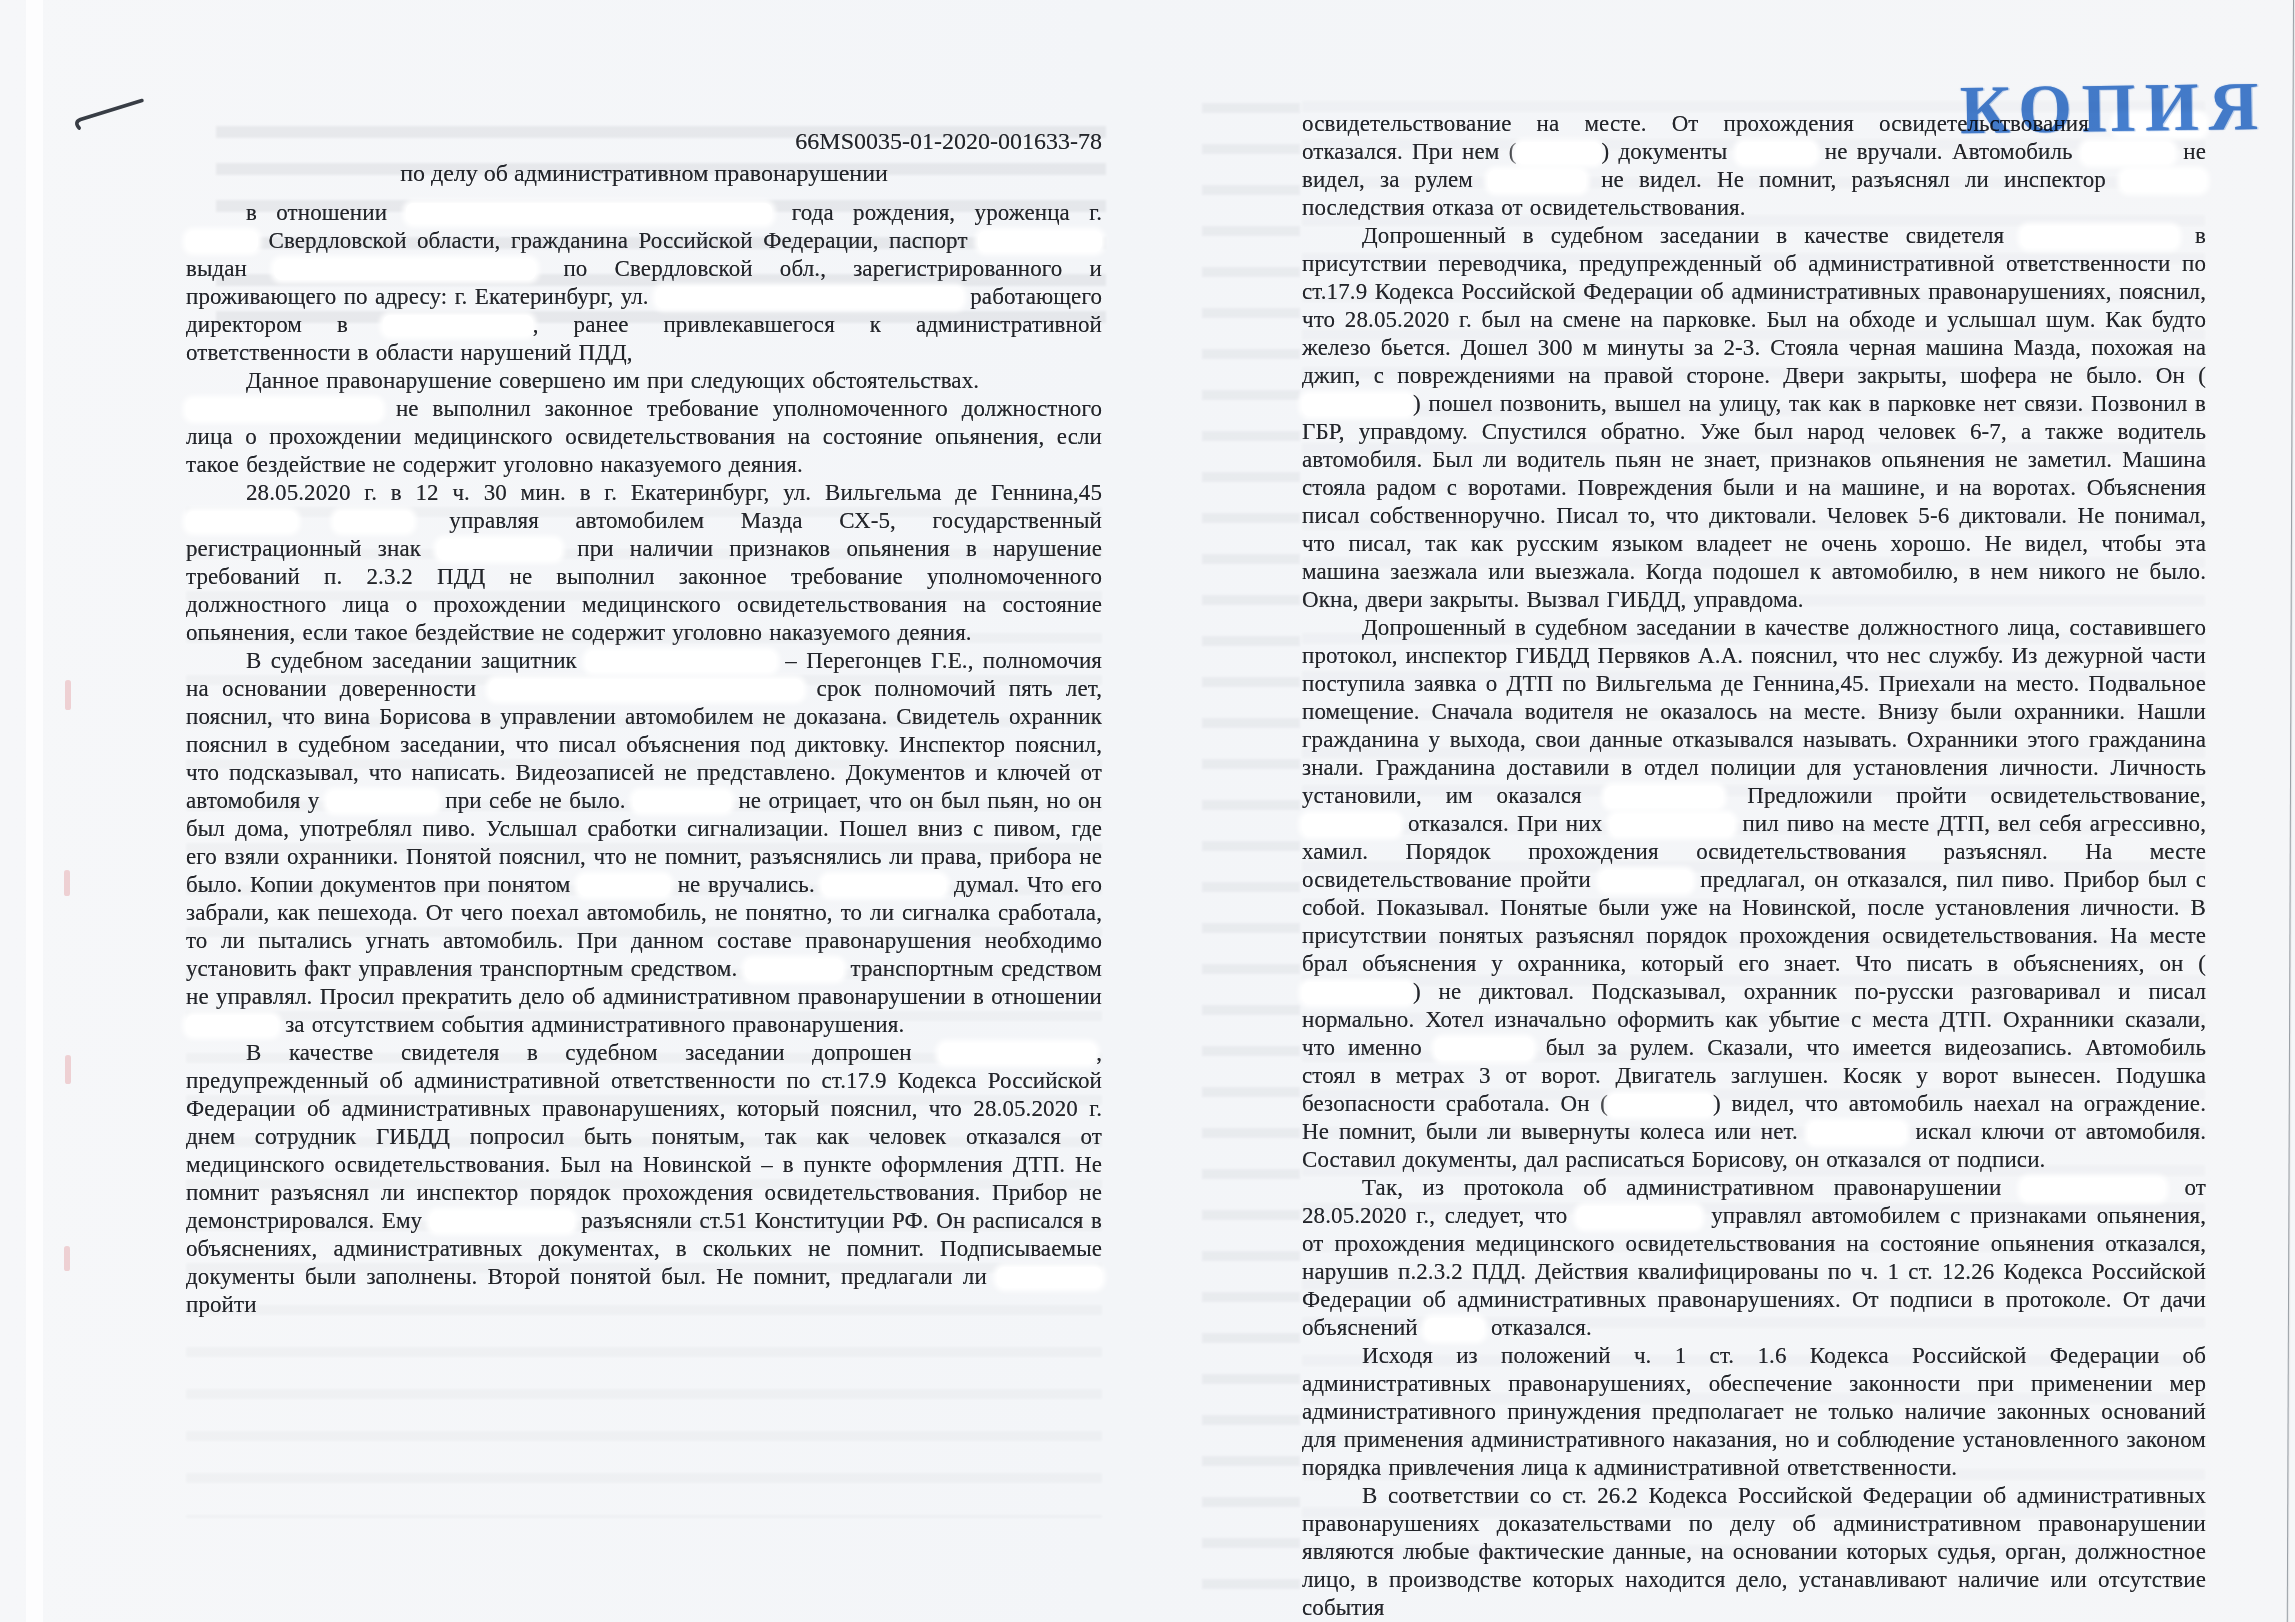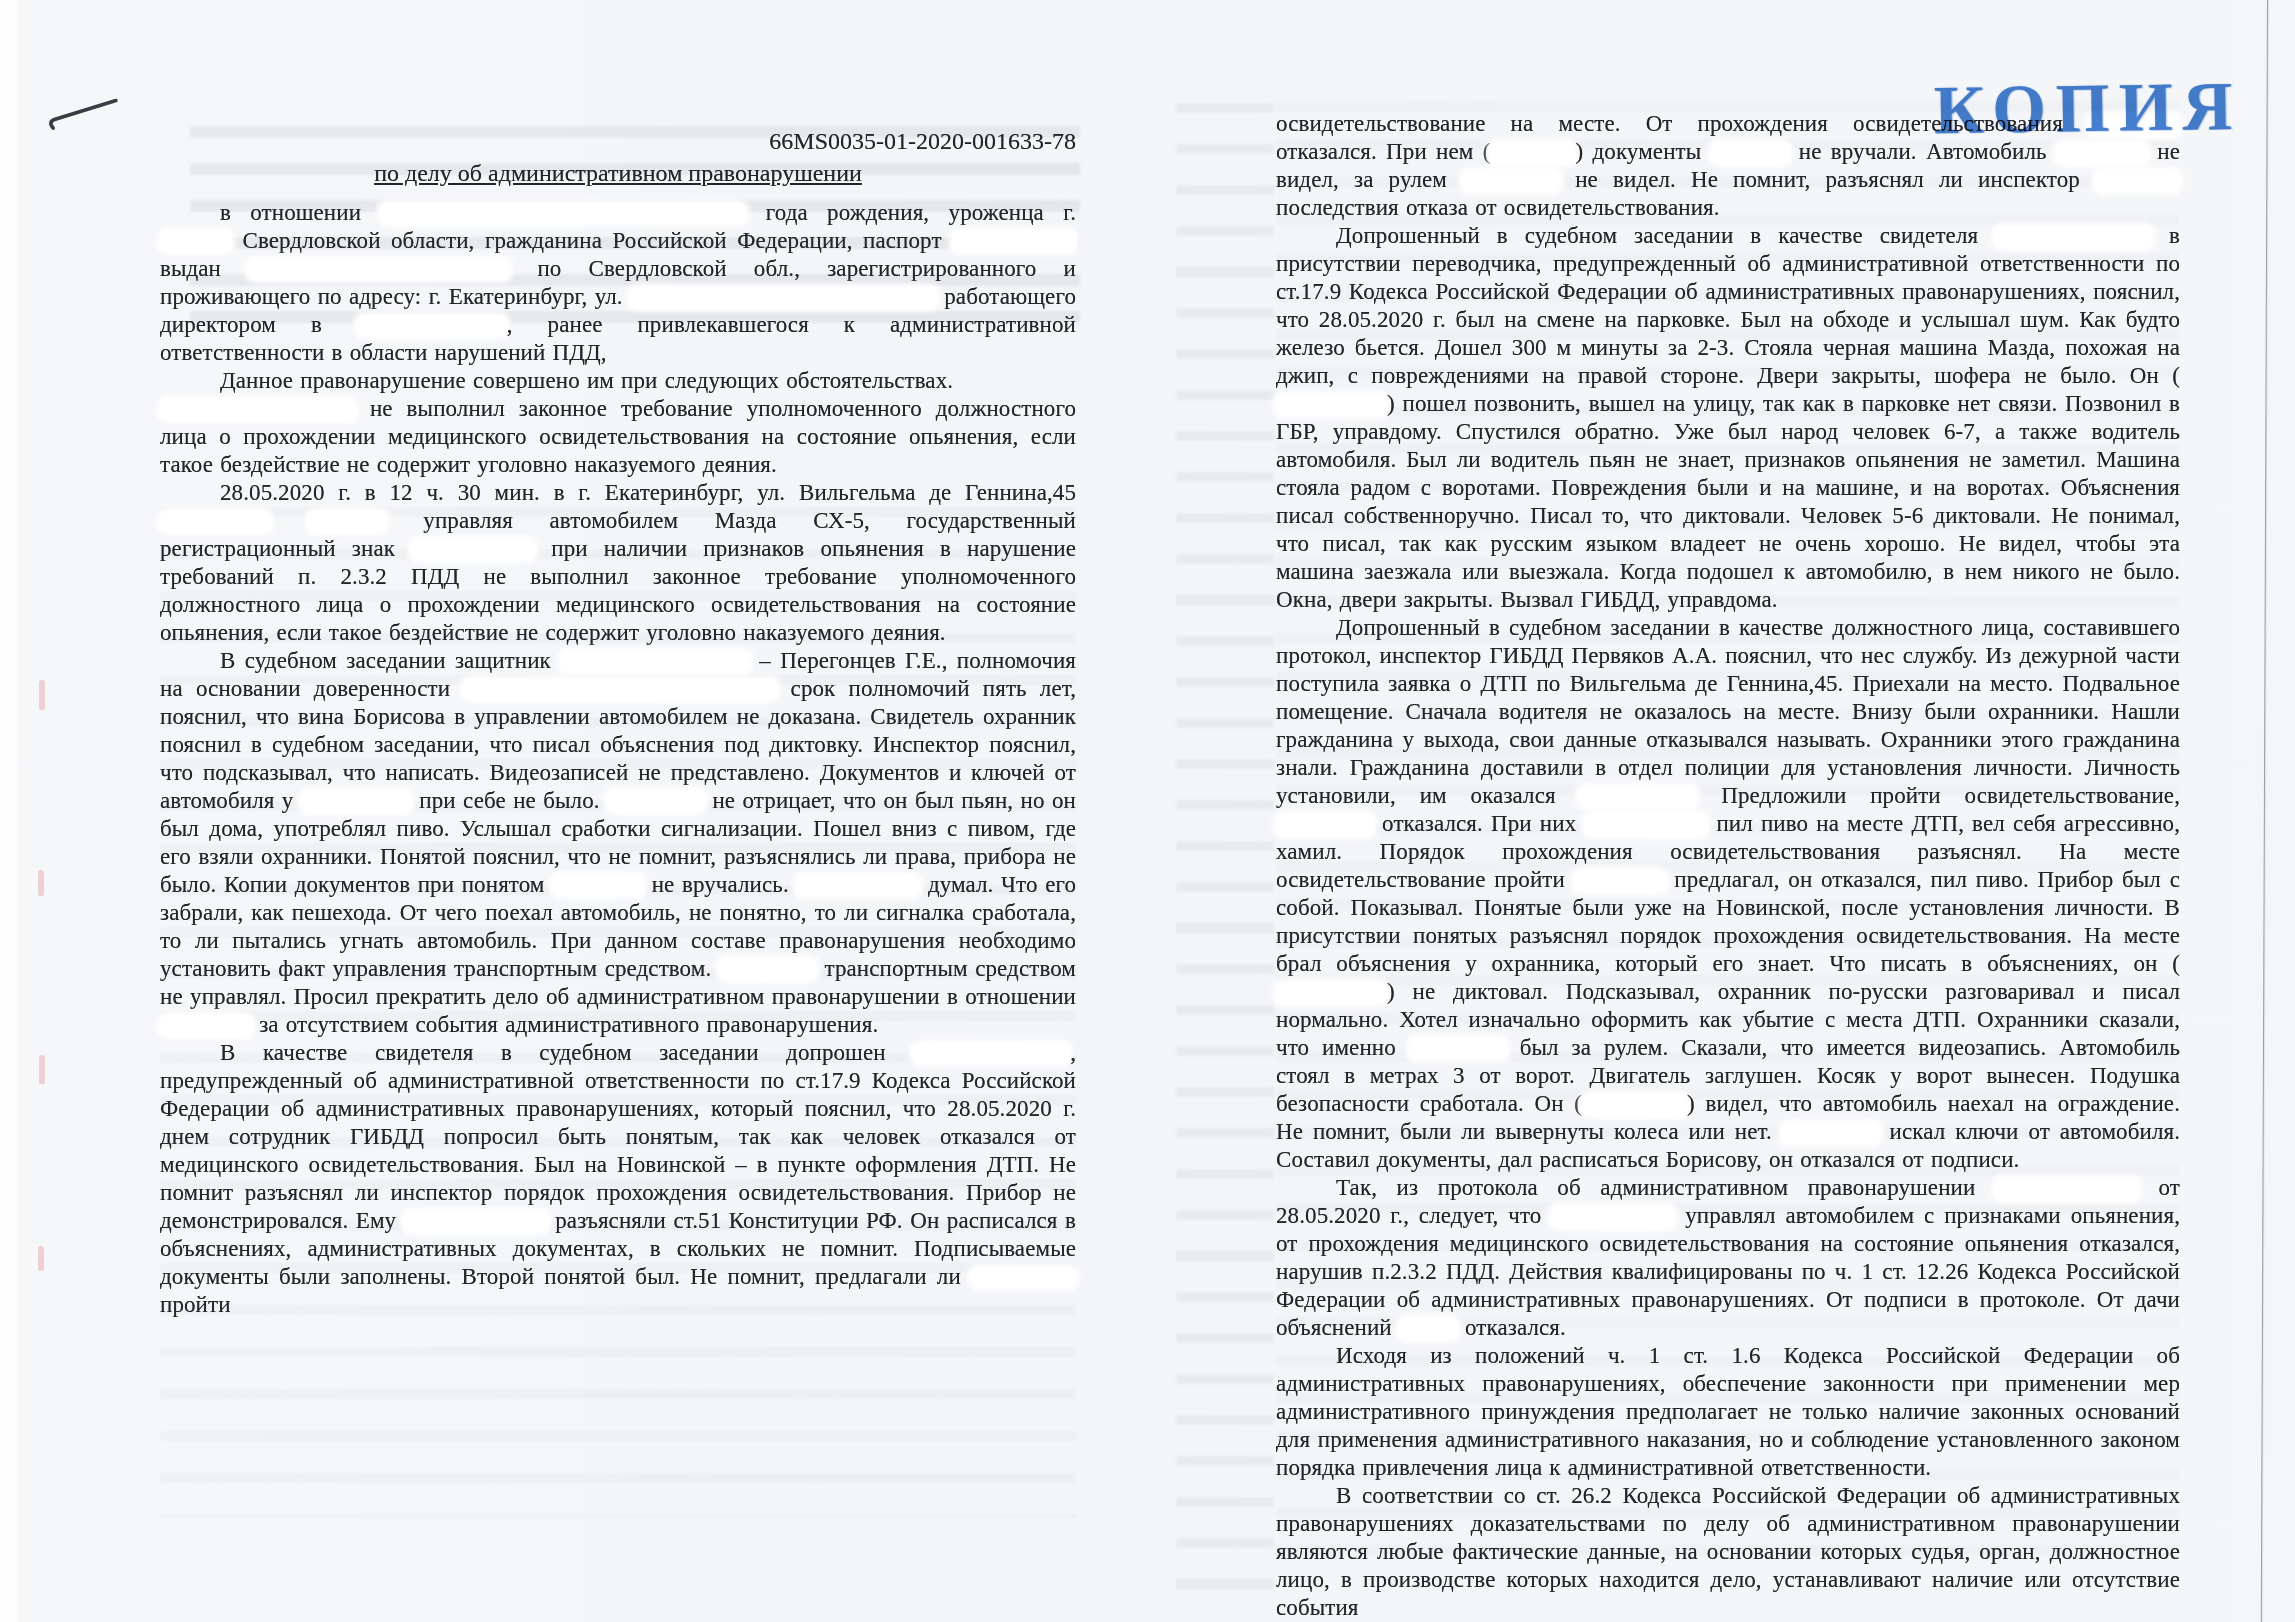--- a/index.html
+++ b/index.html
@@ -2,33 +2,33 @@
 <html lang="ru" style="font-size:10.5px"><head>
 <meta charset="utf-8">
 <style>
   html,body{margin:0;padding:0;}
   body{
     width:2295px;height:1622px;position:relative;overflow:hidden;
     background:linear-gradient(90deg,#f6f7f9 0%,#f3f5f8 48%,#f5f6f8 100%);
     font-family:"Liberation Serif", serif;
     color:#23252a;
   }
-  .scan{position:absolute;inset:0;}
+  .scan{position:absolute;inset:0;margin-left:26px;}
   .leftstrip{position:absolute;left:0;top:0;width:17px;height:1622px;background:#fdfdfe;}
   .foldline{position:absolute;left:2267px;top:0;width:1.3px;height:1622px;background:#9aa0a6;
     transform:rotate(0.22deg);transform-origin:top center;box-shadow:0.7px 0 1.3px rgba(0,0,0,.12);}
   .page{position:absolute;}
   .page-1{left:160px;top:124px;width:916px;}
   .page-2{left:1276px;top:110px;width:904px;}
   .hdr{font-size:24px;line-height:34px;text-align:right;
     text-shadow:0 0 0.4px rgba(30,32,38,.55);}
   .doc-title{font-size:25px;line-height:30px;text-align:center;margin-top:13px;letter-spacing:0.7px;
     text-shadow:0 0 0.5px rgba(30,32,38,.6);}
   .doc-subtitle{font-size:24px;line-height:29px;text-align:center;margin-top:1.3px;
-    text-shadow:0 0 0.5px rgba(30,32,38,.6);text-decoration:underline;}
+    text-shadow:0 0 0.5px rgba(30,32,38,.6);}
   .daterow{display:flex;justify-content:space-between;margin-top:25px;padding-left:52px;
     font-size:24px;line-height:30px;text-shadow:0 0 0.4px rgba(30,32,38,.55);}
   .flow{margin-top:10.5px;}
   p.para{margin:0;text-align:justify;font-size:23px;line-height:28px;text-indent:60px;
     letter-spacing:0.1px;word-spacing:1.3px;text-shadow:0 0 0.4px rgba(30,32,38,.55);}
   p.para.noindent{text-indent:0;}
   .resolution{font-size:24px;text-align:center;margin:22px 0 3.9px 0;letter-spacing:0.3px;
     text-shadow:0 0 0.5px rgba(30,32,38,.6);}
   .redact{display:inline-block;background:#ffffff;height:21.6px;border-radius:7.9px;
     vertical-align:-4.6px;box-shadow:0 0 5.2px 3.3px rgba(255,255,255,.95);}

